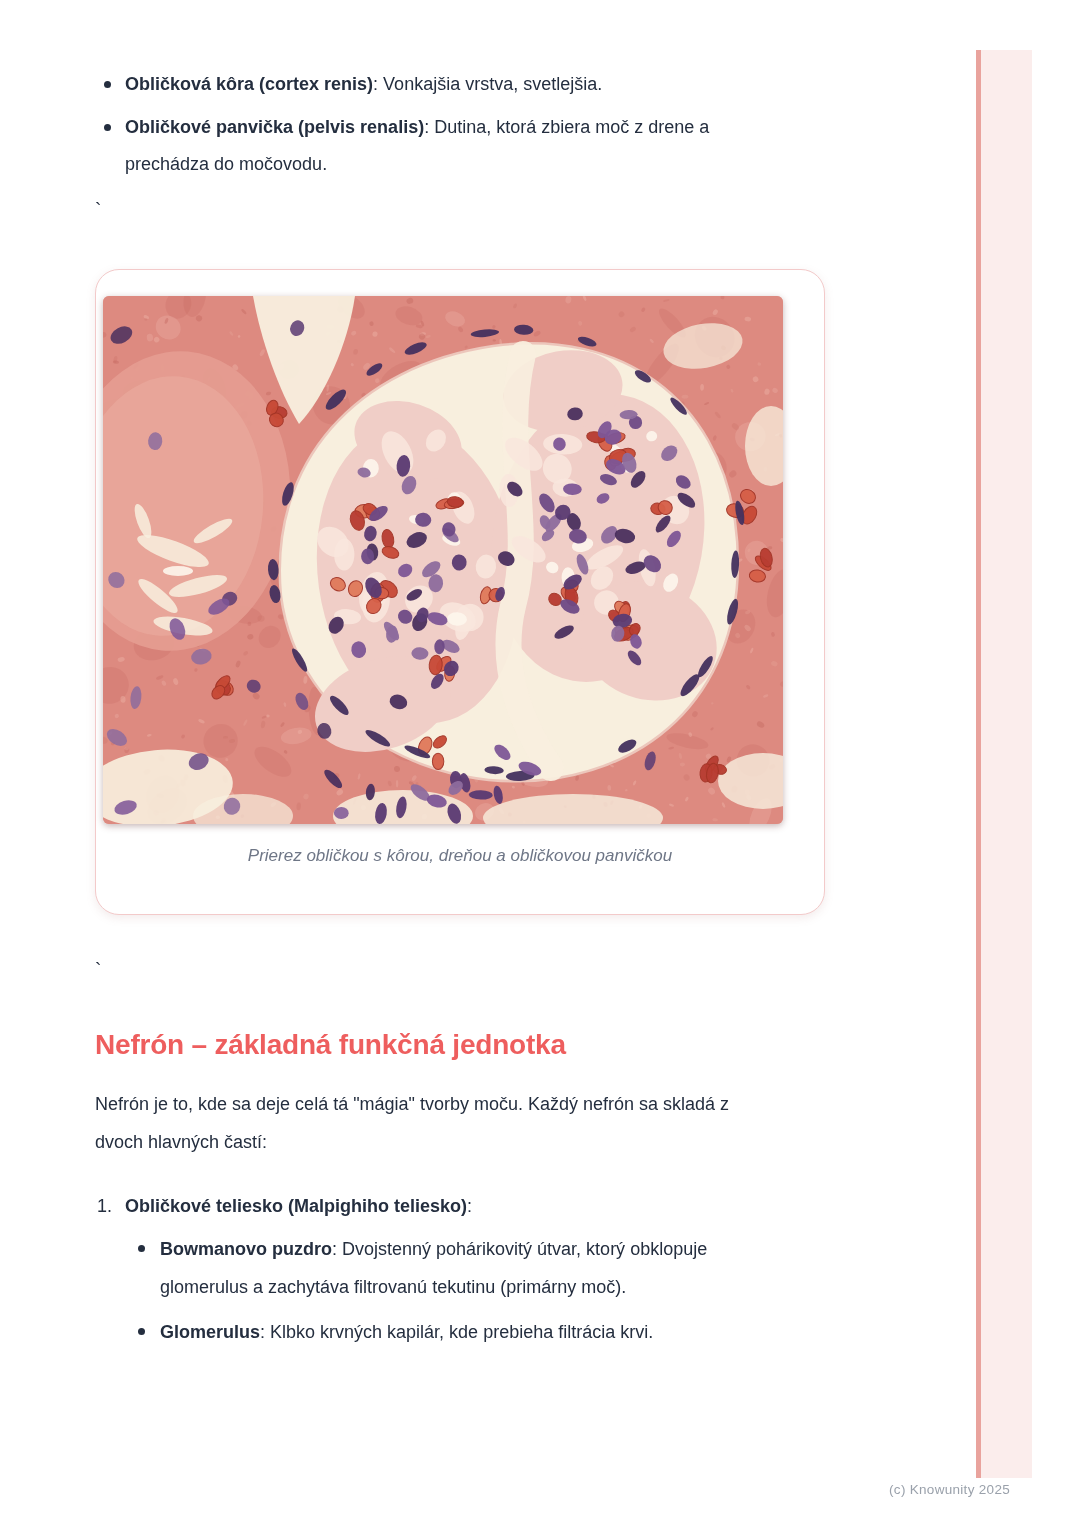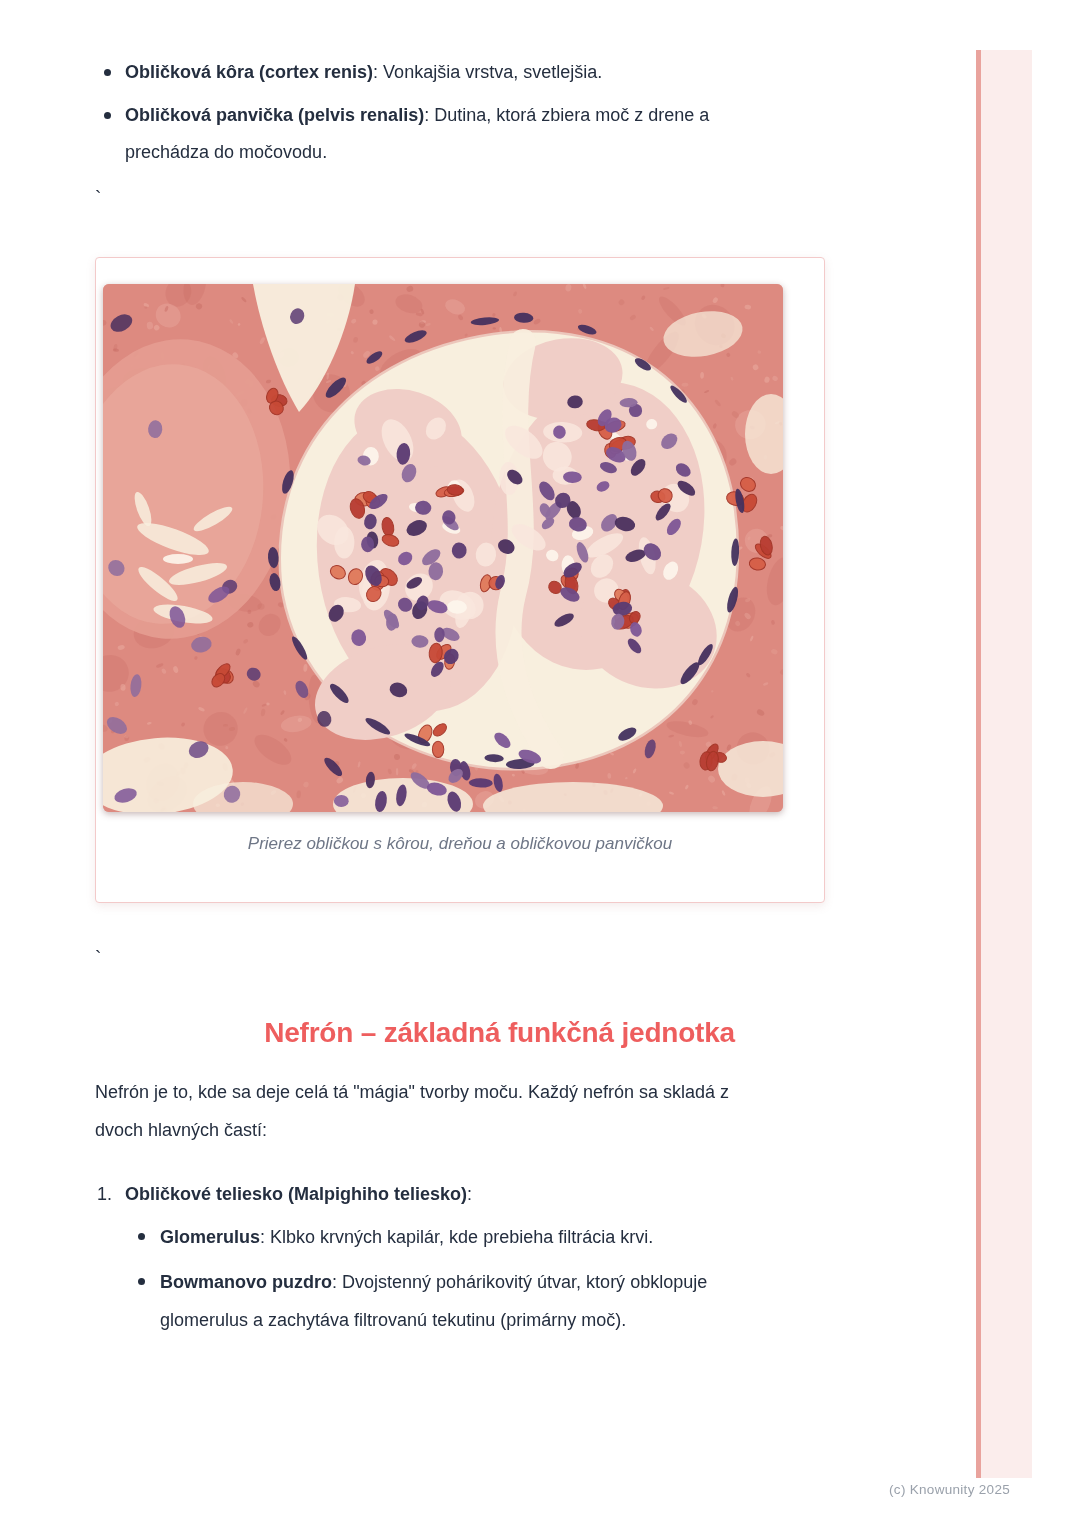--- a/index.html
+++ b/index.html
@@ -5,49 +5,49 @@
   html,body{margin:0;padding:0;}
   body{
     width:1080px;height:1528px;position:relative;overflow:hidden;
     background:#ffffff;color:#242e3f;
     font-family:"Liberation Sans", sans-serif;
   }
   .side-stripe{
     position:absolute;left:976px;top:50px;width:56px;height:1428px;
     background:#fbedec;border-left:5px solid #e9a39d;box-sizing:border-box;z-index:1;
   }
-  .content{position:absolute;left:95px;top:4px;width:640px;z-index:2;}
+  .content{position:absolute;left:95px;top:16px;width:640px;z-index:2;}
 
   ul.top-bullets{list-style:none;margin:50px 0 0;padding:0;font-size:18px;line-height:37px;}
   ul.top-bullets>li{position:relative;padding-left:30px;margin-bottom:6px;}
   .dot{position:absolute;left:9px;top:15px;width:7px;height:7px;border-radius:50%;background:#242e3f;}
   strong{font-weight:bold;}
 
   .stray-tick{font-size:19px;height:24px;color:#242e3f;}
   .tick-1{margin-top:16px;}
   .tick-2{margin-top:44px;}
 
   .image-card{
     margin:46px 15px 0;width:730px;box-sizing:border-box;
-    border:1.5px solid #f3caca;border-radius:4px;background:#fff;
+    border:1.5px solid #f3caca;border-radius:24px;background:#fff;
     padding:26px 7px 48px;box-shadow:0 3px 10px rgba(170,110,110,.14);
   }
   .image-wrap{
     width:680px;height:528px;border-radius:6px;overflow:hidden;
     box-shadow:0 2px 7px rgba(90,40,40,.35);background:#e8a79c;
   }
   .image-wrap svg{display:block;}
   figcaption{
     margin-top:22px;text-align:center;font-style:italic;
     font-size:17px;color:#6e7686;
   }
 
   h2.section-heading{
     margin:46px 0 0;font-size:28px;font-weight:bold;
-    color:#ee5e5e;letter-spacing:-.2px;text-align:right;
+    color:#ee5e5e;letter-spacing:-.2px;
   }
   .intro{margin:24px 0 0;font-size:18px;line-height:38px;}
 
   .nephron-list{margin:28px 0 0;font-size:18px;line-height:35px;}
   .num-item{position:relative;padding-left:30px;}
   .num{position:absolute;left:2px;}
   ul.sub-bullets{list-style:none;margin:6px 0 0;padding:0;line-height:38px;}
   ul.sub-bullets>li{position:relative;padding-left:35px;margin-bottom:7px;}
   ul.sub-bullets .dot{left:13px;top:15px;}
 
@@ -63,21 +63,21 @@
 
 <main class="content">
 
   <ul class="top-bullets">
     <li>
       <span class="dot"></span>
       <strong>Obličková kôra (cortex renis)</strong><span>: Vonkajšia vrstva, svetlejšia.</span>
     </li>
     <li>
       <span class="dot"></span>
-      <strong>Obličková panvička (pelvis renalis)</strong><span>: Dutina, ktorá zbiera moč z drene a prechádza do močovodu.</span>
+      <strong>Obličkové panvička (pelvis renalis)</strong><span>: Dutina, ktorá zbiera moč z drene a prechádza do močovodu.</span>
     </li>
   </ul>
 
   <div class="stray-tick tick-1">`</div>
 
   <figure class="image-card" style="margin-left:0">
     <div class="image-wrap">
       <svg id="histo" width="680" height="528" viewBox="0 0 680 528" xmlns="http://www.w3.org/2000/svg">
           <defs>
             <filter id="soft">
@@ -905,25 +905,25 @@
 
   <p class="intro">Nefrón je to, kde sa deje celá tá "mágia" tvorby moču. Každý nefrón sa skladá z dvoch hlavných častí:</p>
 
   <div class="nephron-list">
     <div class="num-item">
       <span class="num">1.</span>
       <strong>Obličkové teliesko (Malpighiho teliesko)</strong><span>:</span>
       <ul class="sub-bullets">
         <li>
           <span class="dot"></span>
-          <strong>Glomerulus</strong><span>: Klbko krvných kapilár, kde prebieha filtrácia krvi.</span>
+          <strong>Bowmanovo puzdro</strong><span>: Dvojstenný pohárikovitý útvar, ktorý obklopuje glomerulus a zachytáva filtrovanú tekutinu (primárny moč).</span>
         </li>
         <li>
           <span class="dot"></span>
-          <strong>Bowmanovo puzdro</strong><span>: Dvojstenný pohárikovitý útvar, ktorý obklopuje glomerulus a zachytáva filtrovanú tekutinu (primárny moč).</span>
+          <strong>Glomerulus</strong><span>: Klbko krvných kapilár, kde prebieha filtrácia krvi.</span>
         </li>
       </ul>
     </div>
   </div>
 
 </main>
 
 <div class="page-footer">(c) Knowunity 2025</div>
 
 </body></html>

